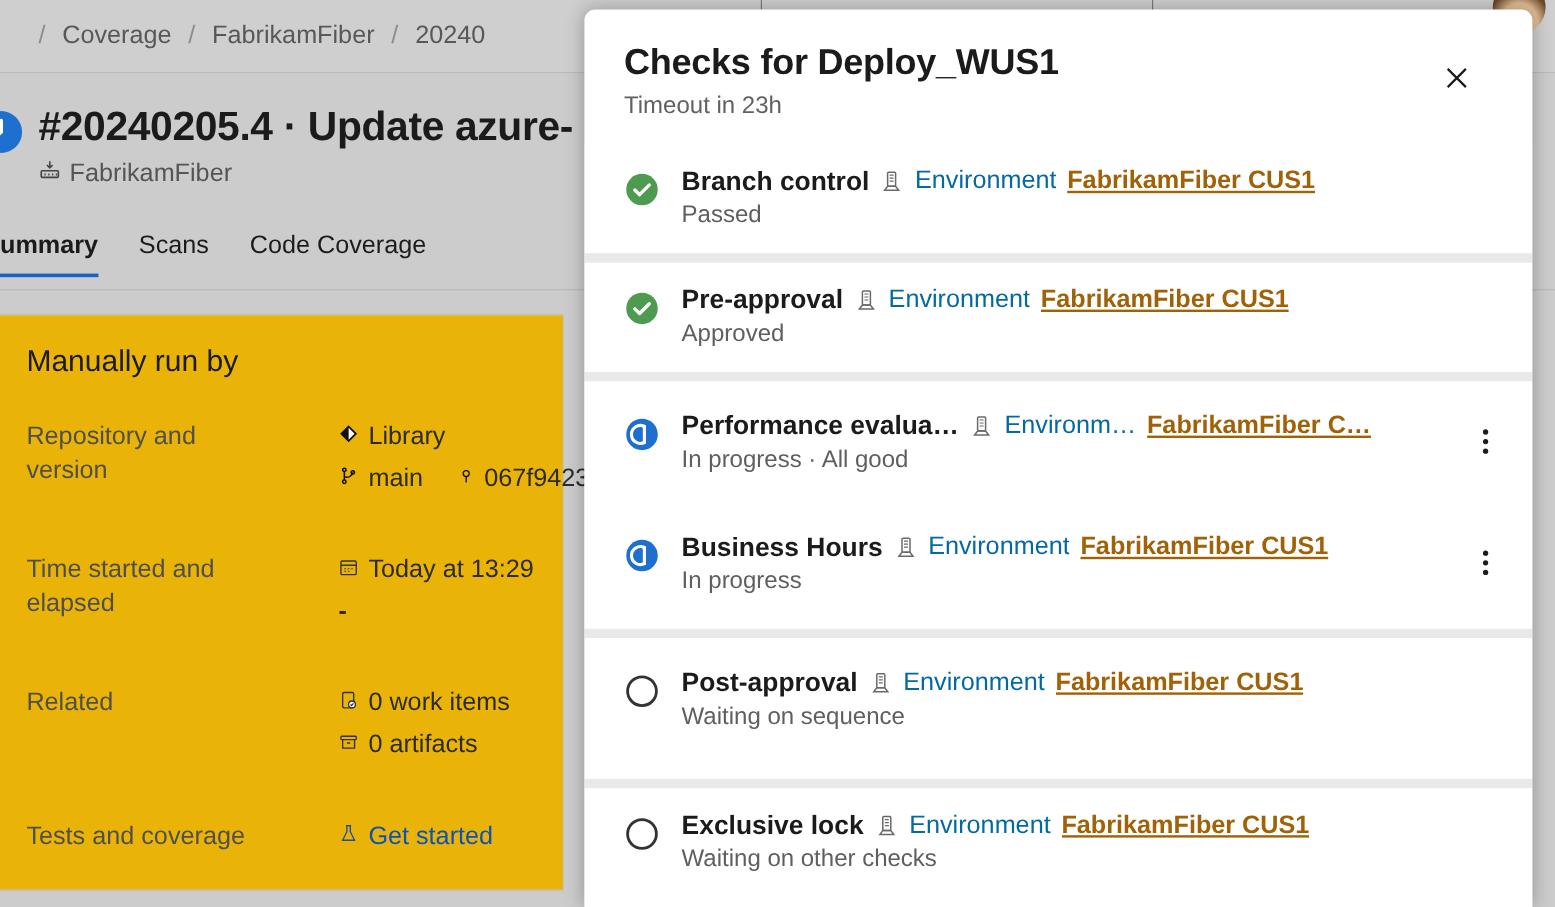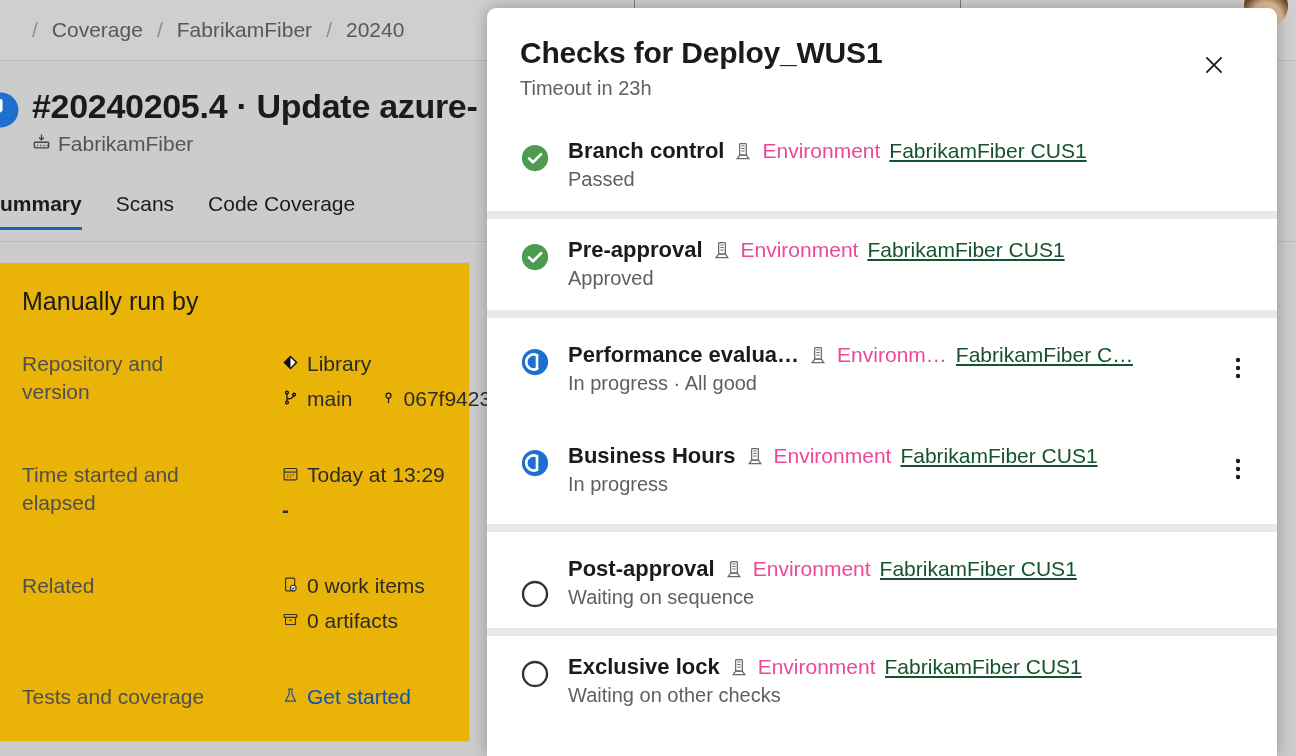--- a/index.html
+++ b/index.html
@@ -265,35 +265,36 @@
     font-size: 22px;
     font-weight: bold;
     color: #1b1b1b;
     flex: 0 1 auto;
     overflow: hidden;
     text-overflow: ellipsis;
     white-space: nowrap;
   }
   .check-resource-type {
     font-size: 21px;
-    color: #ec4899;
+    color: #0369a1;
     flex: 0 1 auto;
     overflow: hidden;
     text-overflow: ellipsis;
     white-space: nowrap;
   }
   .check-resource-link {
     font-size: 21px;
-    color: #14532d;
+    color: #a16207;
     text-decoration: underline;
     flex: 0 1 auto;
     overflow: hidden;
     text-overflow: ellipsis;
     white-space: nowrap;
     cursor: pointer;
+    font-weight: bold;
   }
   .check-sub {
     font-size: 20px;
     color: #5f5f5f;
     margin-top: 4px;
     white-space: nowrap;
   }
   .check-more {
     flex: 0 0 auto;
     width: 34px;
@@ -604,21 +605,21 @@
                 <circle cx="3" cy="11" r="2.2" fill="#1b1b1b"></circle>
                 <circle cx="3" cy="19" r="2.2" fill="#1b1b1b"></circle>
               </svg>
           </span>
         </div>
       </div>
     </div>
     <div class="group-divider"></div>
 
     <div class="check-group">
-      <div class="check-row" style="padding-top:24px;padding-bottom:19px;align-items:flex-end;">
+      <div class="check-row" style="padding-top:24px;padding-bottom:40px;">
         <span class="check-status-icon">
           <svg width="30" height="30" viewBox="0 0 24 24">
             <circle cx="12" cy="12" r="9.6" fill="none" stroke="#333333" stroke-width="1.9"></circle>
           </svg>
         </span>
         <div class="check-body">
           <div class="check-top">
             <span class="check-name">Post-approval</span>
             <span class="env-icon">
               <svg width="20" height="20" viewBox="0 0 24 24" fill="none" stroke="#6a6a6a" stroke-width="1.5">

